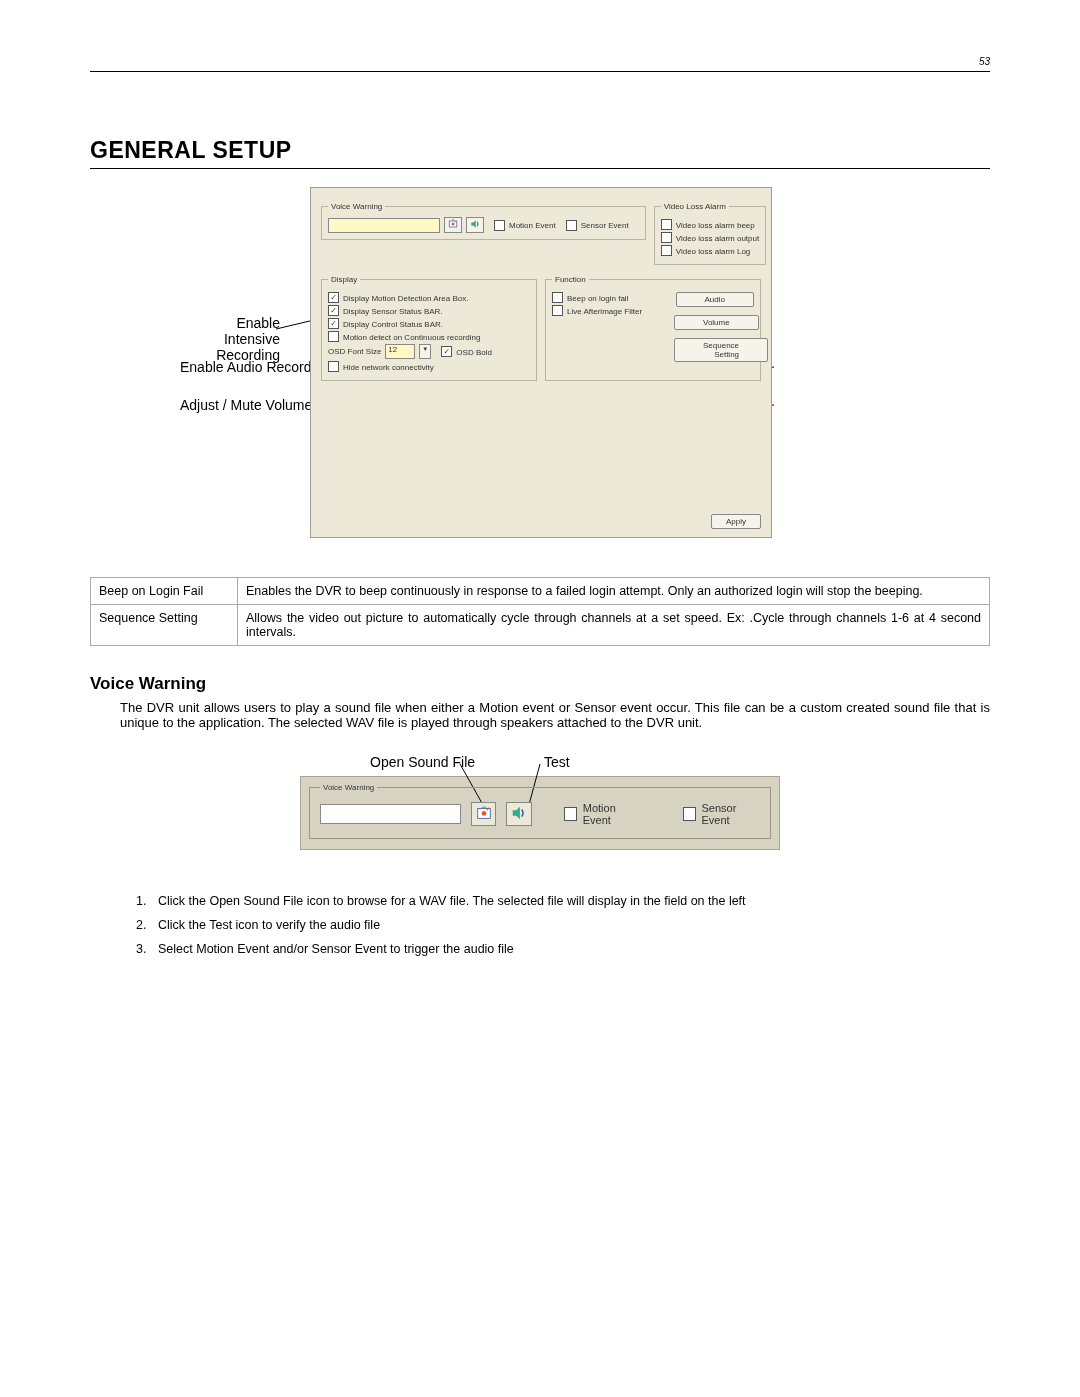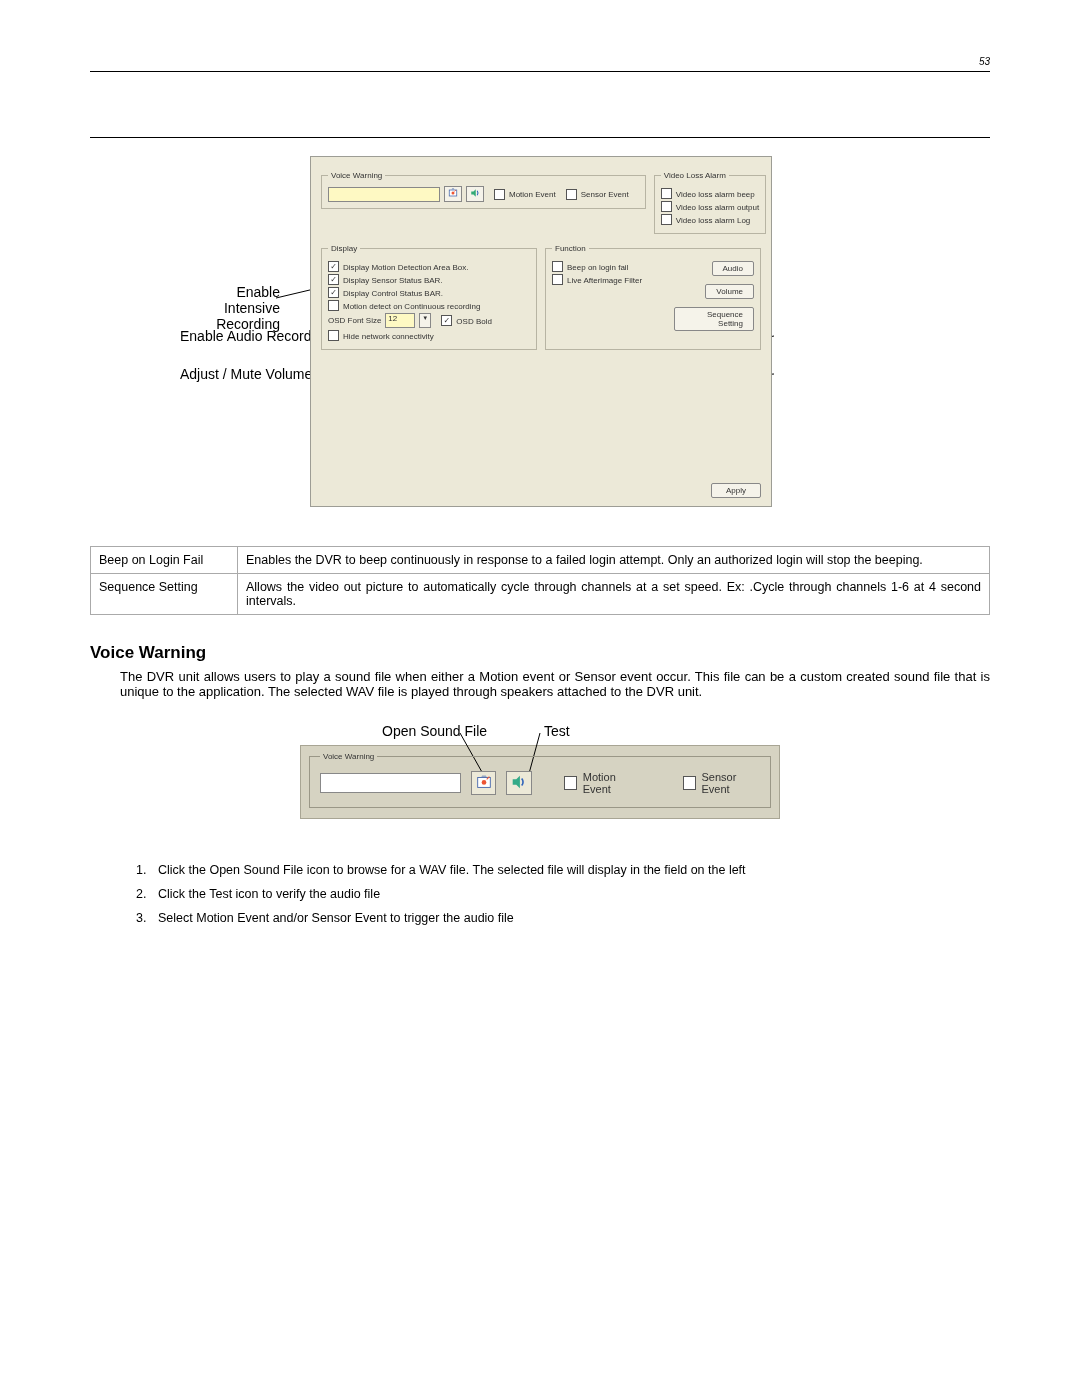--- a/index.html
+++ b/index.html
@@ -95,21 +95,21 @@
     background: #fff;
     display: inline-flex;
     align-items: center;
     justify-content: center;
     font-size: 8px;
     line-height: 1;
   }
   .btn {
     display: inline-block;
     font-size: 8px;
-    padding: 2px 10px;
+    padding: 2px 28px;
     border: 1px solid #888;
     background: #f5f3ea;
     border-radius: 2px;
   }
   .two-col { display: flex; gap: 8px; }
   .two-col > fieldset { flex: 1; }
   .disp-list .chk { display: flex; margin: 2px 0; align-items: flex-end; }
   .apply-row {
     text-align: right;
     padding: 6px 10px 8px 10px;
@@ -207,20 +207,21 @@
   }
   ol.steps li { margin-bottom: 10px; padding-left: 8px; }
 </style>
 </head>
 <body>
 
 <div class="page">
   <div class="pagenum">53</div>
   <hr class="top-rule">
 
+  <h1 class="section-title">GENERAL SETUP</h1>
   <hr class="title-rule">
 
   <div class="figwrap" style="height:350px;">
     <div class="callouts">
       <svg viewBox="0 0 720 350">
         <line x1="96" y1="142" x2="172" y2="124" stroke="#000" stroke-width="1"></line>
         <line x1="594" y1="180" x2="532" y2="192" stroke="#000" stroke-width="1"></line>
         <line x1="594" y1="218" x2="532" y2="222" stroke="#000" stroke-width="1"></line>
       </svg>
       <div class="callout-label" style="left:0; top:128px; width:100px; text-align:right;">
@@ -366,21 +367,21 @@
 
   <h2 class="subhead">Voice Warning</h2>
   <p class="bodytext">The DVR unit allows users to play a sound file when either a Motion event or Sensor event occur. This file can be a custom created sound file that is unique to the application. The selected WAV file is played through speakers attached to the DVR unit.</p>
 
   <div class="figwrap2" style="height:110px;">
     <div class="callouts callouts2">
       <svg viewBox="0 0 480 110">
         <line x1="160" y1="10" x2="187" y2="58" stroke="#000" stroke-width="1"></line>
         <line x1="240" y1="10" x2="227" y2="58" stroke="#000" stroke-width="1"></line>
       </svg>
-      <div class="callout-label" style="left:82px; top:0;">Open Sound File</div>
+      <div class="callout-label" style="left:70px; top:0;">Open Sound File</div>
       <div class="callout-label" style="left:244px; top:0;">Test</div>
     </div>
     <div style="height:22px;"></div>
     <div class="vw-panel">
       <fieldset class="group">
         <legend>Voice Warning</legend>
         <div class="vw-row">
           <span class="textinput2"></span>
           <span class="iconbtn2">
             <svg viewBox="0 0 20 20">

